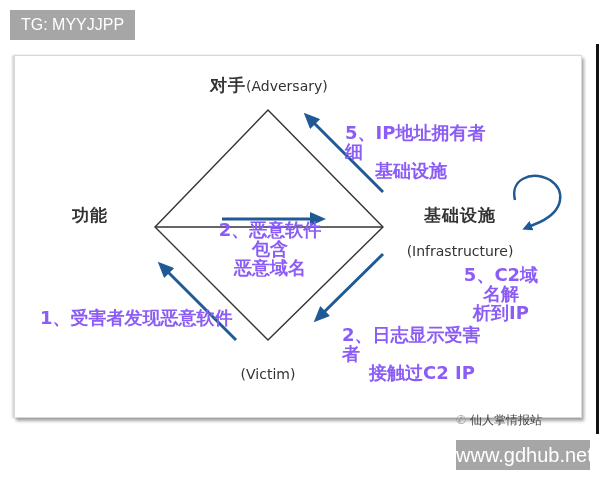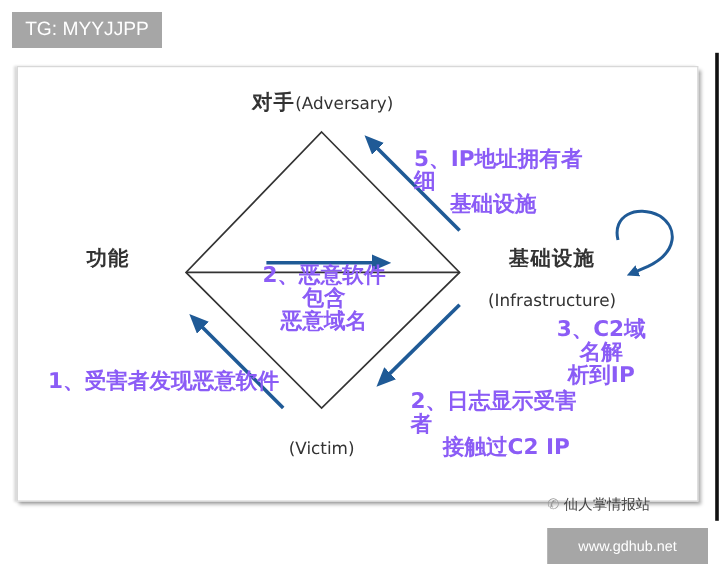--- a/index.html
+++ b/index.html
@@ -1,18 +1,18 @@
 <!DOCTYPE html>
 <html><head>
 <meta charset="utf-8">
 <style>
   html, body { margin:0; padding:0; }
   body { width:600px; height:480px; background:#ffffff; position:relative; overflow:hidden; font-family:"DejaVu Sans", sans-serif; }
   .tag-top { position:absolute; left:10px; top:10px; width:125px; height:30px; background:#a6a6a6; color:#ffffff; font-family:"Liberation Sans", sans-serif; font-size:16px; line-height:30px; text-align:center; }
-  .tag-bottom { position:absolute; left:456px; top:440px; width:134px; height:30px; background:#a6a6a6; color:#ffffff; font-family:"Liberation Sans", sans-serif; font-size:12px; line-height:30px; text-align:center; }
+  .tag-bottom { position:absolute; left:456px; top:440px; width:134px; height:30px; background:#a6a6a6; color:#ffffff; font-family:"Liberation Sans", sans-serif; font-size:20px; line-height:30px; text-align:center; }
   .black-bar { position:absolute; left:596px; top:44px; width:3px; height:390px; background:#111111; }
   .card { position:absolute; left:14px; top:55px; width:566px; height:361px; background:#ffffff; border:1px solid #d8d8d8; box-shadow: 2px 3px 3px rgba(0,0,0,0.35), -2px 0 2px rgba(0,0,0,0.15); }
   svg.diagram { position:absolute; left:0; top:0; width:600px; height:480px; }
   .node { position:absolute; color:#333333; text-align:center; }
   .node .cn { font-size:17px; font-weight:bold; letter-spacing:1px; }
   .node .en { font-size:14px; margin-top:16px; }
   .step { position:absolute; color:#8b5cf6; font-size:18px; line-height:19px;font-weight:bold; }
   .watermark { position:absolute; left:456px; top:412px; font-size:12px; color:#444; }
 </style>
 </head>
@@ -69,21 +69,21 @@
 <div class="step" style="left:40px; top:308px;">
   <div>1、受害者发现恶意软件</div>
 </div>
 
 <div class="step" style="left:210px; top:176px; text-align:center; width:120px;margin-top:44px;">
   <div>2、恶意软件包含</div>
   <div>恶意域名</div>
 </div>
 
 <div class="step" style="left:456px; top:265px; text-align:center; width:90px;">
-  <div>3、C2域名解</div>
+  <div>5、C2域名解</div>
   <div>析到IP</div>
 </div>
 
 <div class="step" style="left:342px; top:325px; text-align:left; width:150px;">
   <div>2、日志显示受害者</div>
   <div style="padding-left:27px;">接触过C2 IP</div>
 </div>
 
 <div class="step" style="left:345px; top:123px; text-align:left; width:150px;">
   <div>5、IP地址拥有者细</div>

